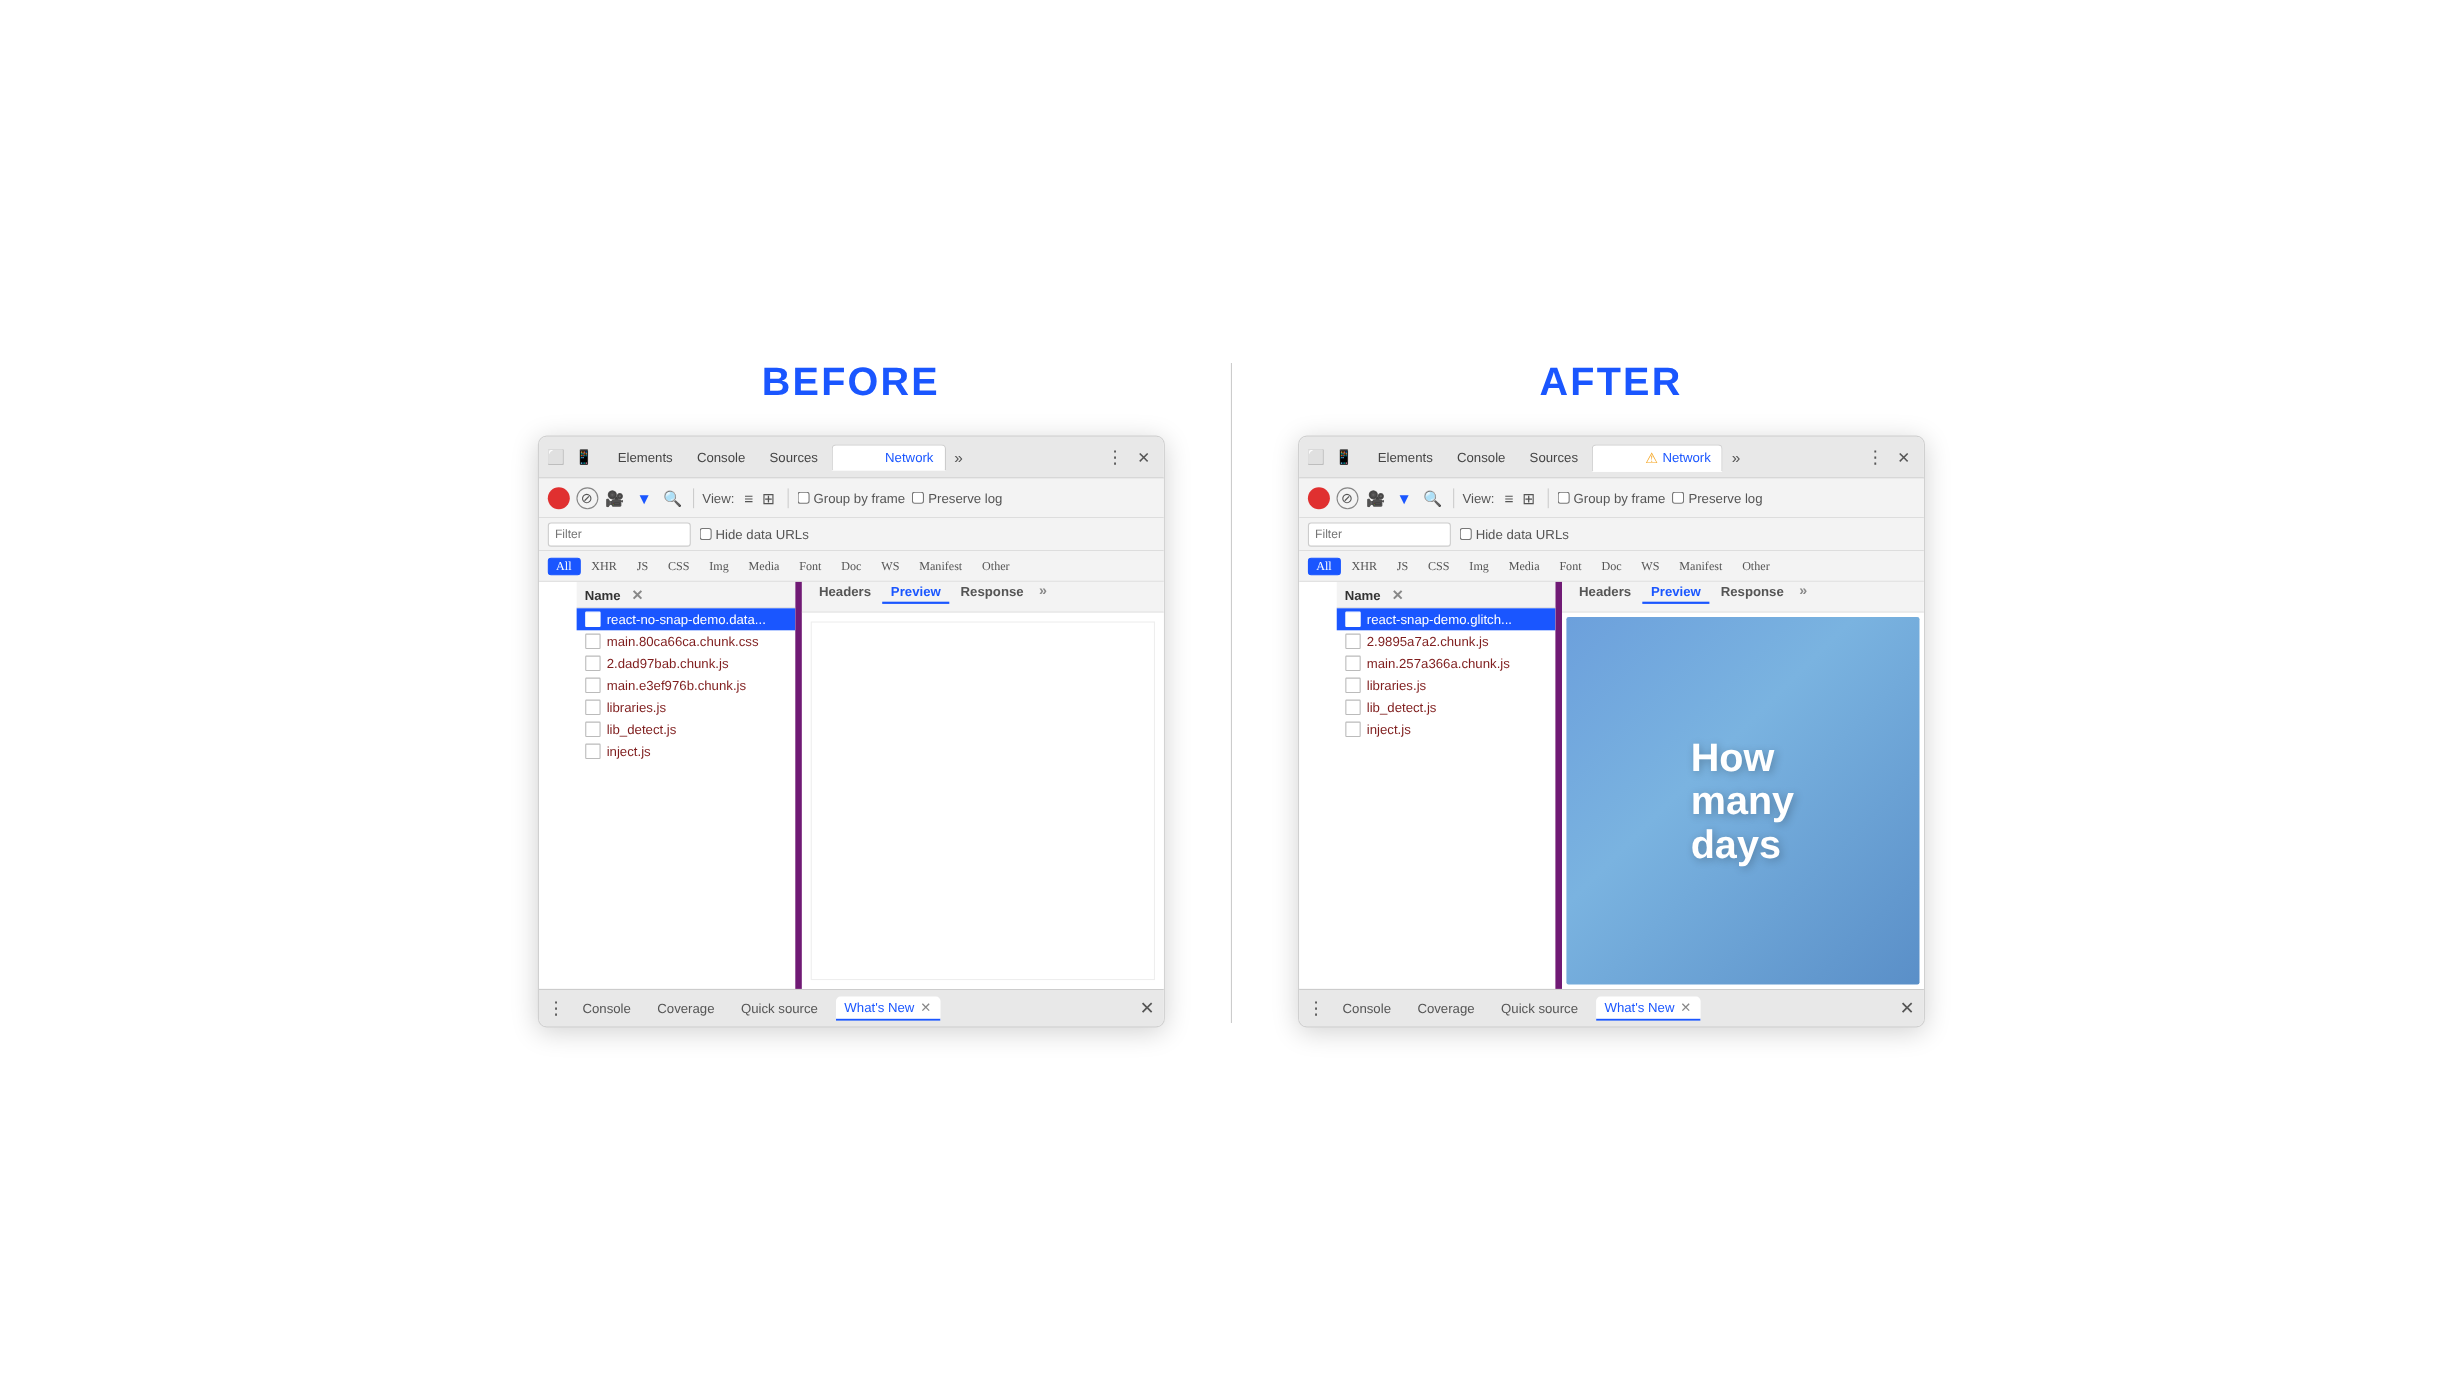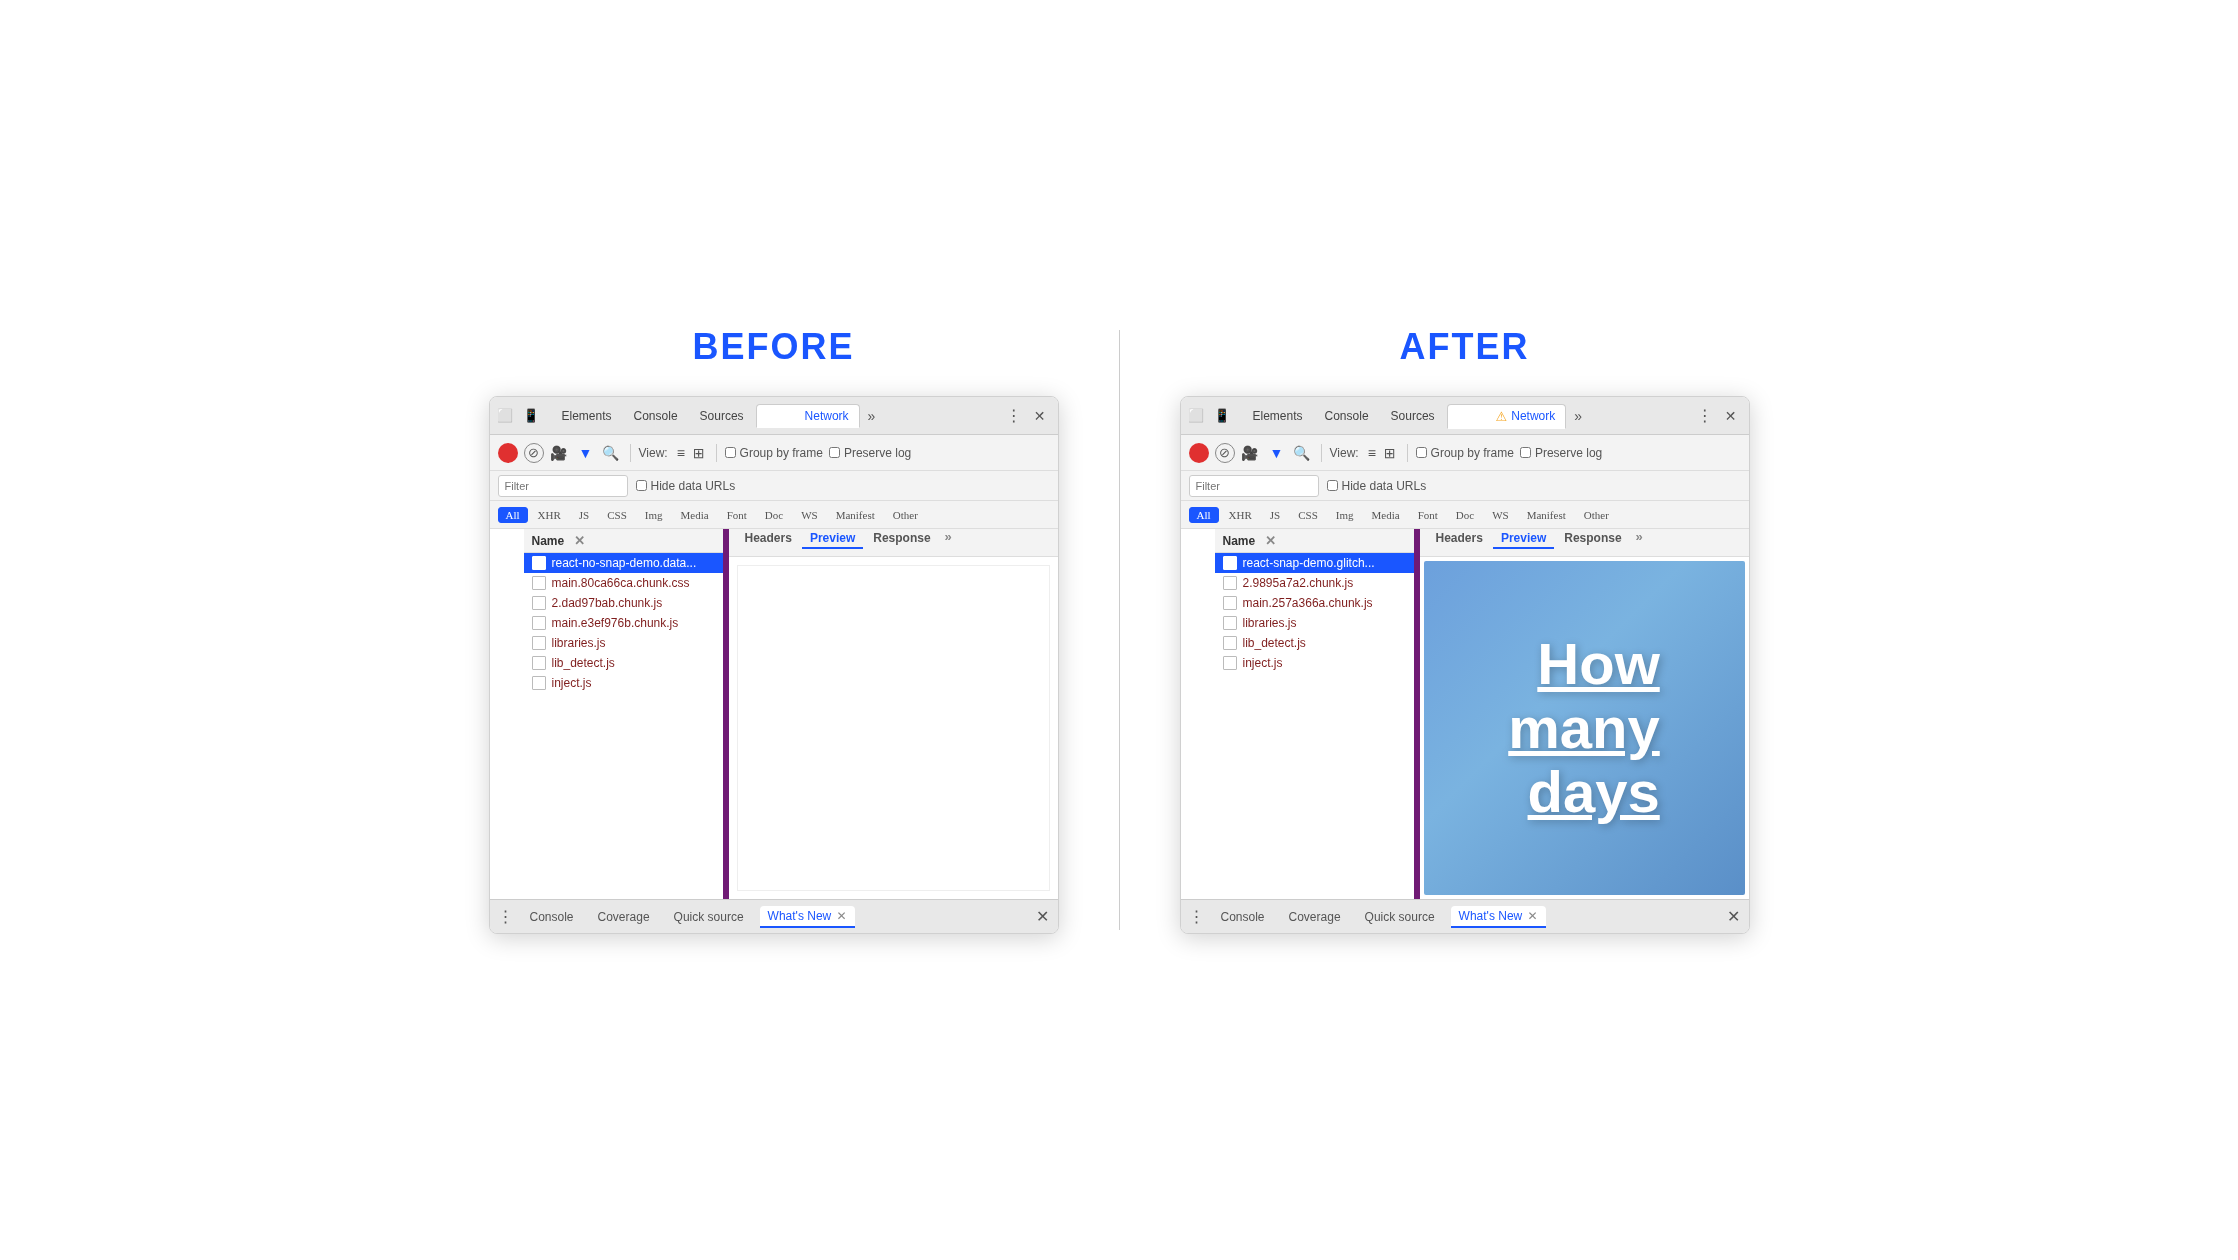--- a/index.html
+++ b/index.html
@@ -295,26 +295,25 @@
       width: 100%;
       height: 100%;
       background: linear-gradient(135deg, #6ca0dc 0%, #7ab3e0 40%, #5a8fc8 100%);
       display: flex;
       align-items: center;
       justify-content: center;
       border-radius: 2px;
     }
     .preview-image-text {
       color: #fff;
-      font-size: 58px;
+      font-size: 36px;
       font-weight: 900;
-      text-align: right;
+      text-align: left;
       line-height: 1.1;
       text-shadow: 2px 2px 8px rgba(0,0,0,0.25);
-      text-decoration: underline;
     }
     
     .devtools-statusbar {
       background: #f3f3f3;
       border-top: 1px solid #ddd;
       padding: 3px 8px;
       font-size: 11px;
       color: #555;
       height: 24px;
       display: flex;

